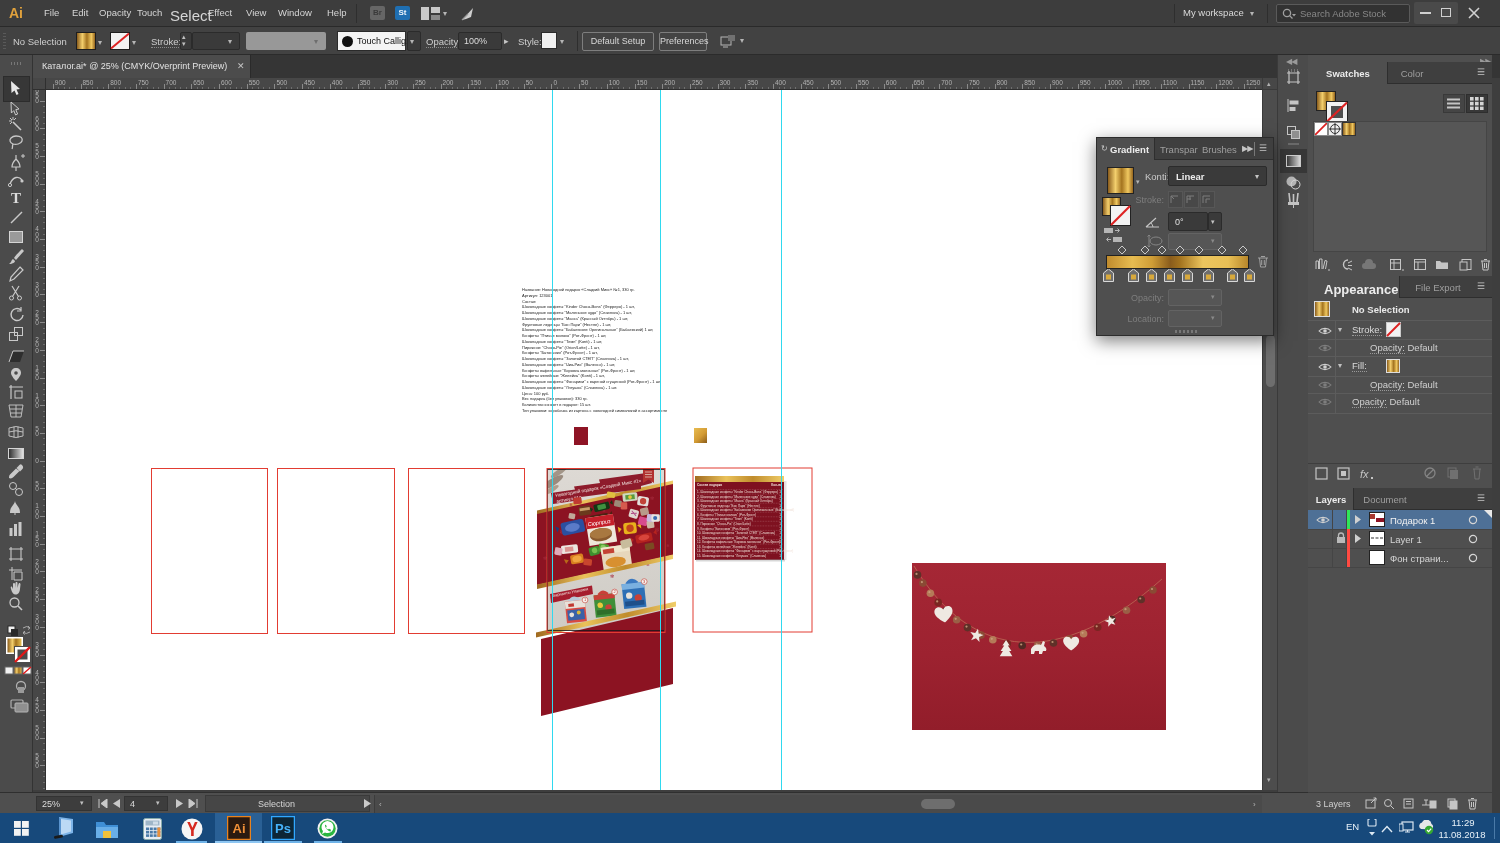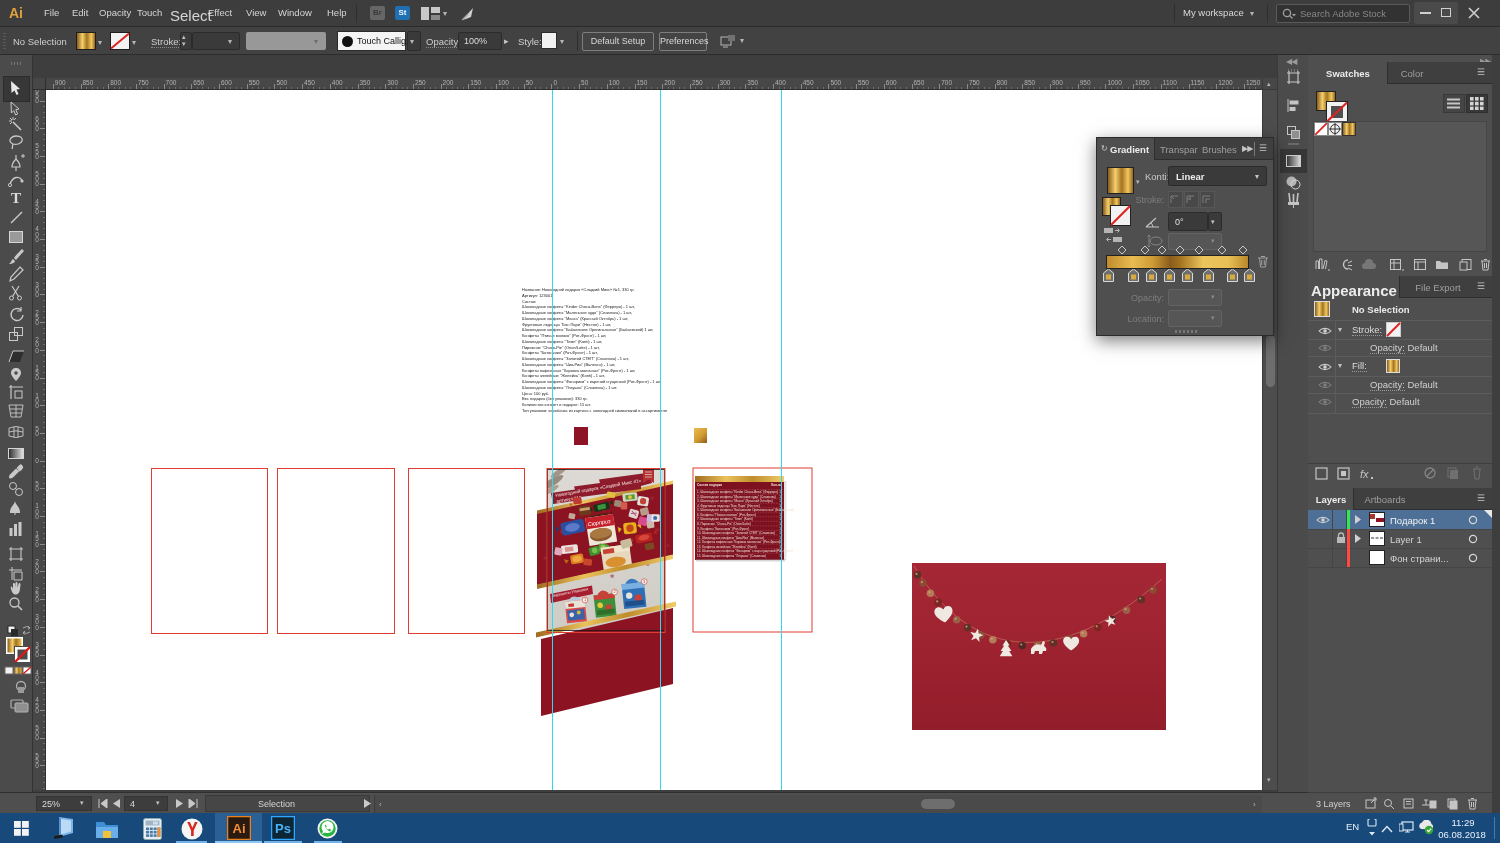--- a/index.html
+++ b/index.html
@@ -87,20 +87,26 @@
 <div class="abs" style="left:560px;top:10px;font-size:8px;color:#b5b5b5;">▾</div>
 <div class="abs" style="left:577px;top:4px;width:1px;height:20px;background:#2e2e2e;"></div>
 <div class="abs btn" style="left:582px;top:5px;width:72px;height:19px;line-height:17px;">Default Setup</div>
 <div class="abs btn" style="left:659px;top:5px;width:48px;height:19px;line-height:17px;">Preferences</div>
 <svg class="abs" style="left:720px;top:8px;" width="16" height="13">
         <rect x="1" y="2" width="10" height="8" fill="none" stroke="#b5b5b5"></rect>
         <rect x="8" y="0" width="7" height="6" fill="#717171"></rect>
         <path d="M3 12 l5 0" stroke="#b5b5b5"></path>
       </svg>
 <div class="abs" style="left:740px;top:9px;font-size:8px;color:#b5b5b5;">▾</div>
+</div>
+<div class="abs" style="left:0;top:55px;width:1500px;height:23px;background:#353535;">
+<div class="abs" style="left:12px;top:6px;font-size:9px;color:#9a9a9a;letter-spacing:-1px;">▶▶</div>
+<div class="abs" style="left:33px;top:0;width:218px;height:23px;background:#4c4c4c;border-right:1px solid #2a2a2a;"></div>
+<div class="abs" style="left:42px;top:6px;font-size:9px;color:#e2e2e2;">Каталог.ai* @ 25% (CMYK/Overprint Preview)</div>
+<div class="abs" style="left:237px;top:6px;font-size:9px;color:#c5c5c5;">✕</div>
 </div>
     <div class="abs" style="left:0;top:55px;width:33px;height:737px;background:#4b4b4b;border-right:1px solid #333;">
 <div class="abs" style="left:11px;top:7px;width:11px;height:3px;background:repeating-linear-gradient(90deg,#777 0 1px,#4b4b4b 1px 3px);"></div>
 </div>
 <div class="abs" style="left:3px;top:76px;width:27px;height:26px;background:#373737;border:1px solid #2c2c2c;"></div>
 <svg class="abs" style="left:0;top:55px;" width="33" height="600">
       <defs>
         <linearGradient id="tbgrad" x1="0" y1="0" x2="1" y2="0">
           <stop offset="0" stop-color="#2a2a2a"></stop>
           <stop offset="1" stop-color="#e8e8e8"></stop>
@@ -1133,21 +1139,21 @@
         <g transform="translate(152,4)">
           <rect x="2" y="0.5" width="9" height="10" fill="none" stroke="#c5c5c5"></rect>
           <rect x="0" y="3" width="7" height="8" fill="#4f4f4f" stroke="#c5c5c5"></rect>
         </g>
         <g transform="translate(172,4)">
           <path d="M1 2 H10 M2 2 L3 11 L8 11 L9 2 M4 0.5 H7 M4.5 4 V9 M6.5 4 V9" stroke="#c5c5c5" fill="none"></path>
         </g>
       </svg>
 <div class="abs" style="left:0;top:221px;width:184px;height:22px;background:#3f3f3f;border-bottom:1px solid #2e2e2e;">
         <div class="abs" style="left:0px;top:0;width:92px;height:22px;background:#4f4f4f;border-right:1px solid #2e2e2e;"></div>
-        <div class="abs" style="left:0px;top:6px;width:92px;text-align:center;font-size:15px;font-weight:bold;color:#ececec;">Appearance</div>
+        <div class="abs" style="left:16px;top:6px;width:92px;font-size:13px;font-weight:bold;color:#ececec;">Appearance</div>
         <div class="abs" style="left:92px;top:6px;width:76px;text-align:center;font-size:9.5px;color:#9f9f9f;">File Export</div>
         <div class="abs" style="left:169px;top:5px;font-size:9px;color:#c5c5c5;">☰</div>
       </div>
 <div class="abs" style="left:6px;top:246px;width:16px;height:16px;border:1px solid #ddd;background:linear-gradient(90deg,#8a5c1c,#f3cf6d 30%,#a4741f 55%,#f0c860 80%,#96661e);"></div>
 <div class="abs" style="left:44px;top:249px;font-size:9.5px;font-weight:bold;color:#e8e8e8;">No Selection</div>
 <div class="abs" style="left:0;top:265px;width:184px;height:1px;background:#5c5c5c;"></div>
 <svg class="abs" style="left:10px;top:271px;" width="14" height="10">
         <path d="M1 5 C4 1.5 10 1.5 13 5 C10 8.5 4 8.5 1 5 Z" fill="none" stroke="#d0d0d0" stroke-width="1.1"></path>
         <circle cx="7" cy="5" r="1.8" fill="#d0d0d0"></circle>
       </svg>
@@ -1196,21 +1202,21 @@
           <circle cx="122" cy="9" r="5" fill="none" stroke="#c5c5c5" stroke-width="1.3"></circle>
           <path d="M118.5 12.5 L125.5 5.5" stroke="#c5c5c5" stroke-width="1.3"></path>
           <rect x="142" y="6" width="8" height="9" fill="#999"></rect>
           <rect x="140" y="4" width="8" height="9" fill="none" stroke="#999"></rect>
           <path d="M165 5 H173 M166 5 L167 15 L171 15 L172 5 M167.5 3 H170.5" stroke="#999" fill="none"></path>
         </g>
       </svg>
 <div class="abs" style="left:0;top:433px;width:184px;height:22px;background:#3f3f3f;border-bottom:1px solid #2e2e2e;">
         <div class="abs" style="left:0px;top:0;width:46px;height:22px;background:#4f4f4f;border-right:1px solid #2e2e2e;"></div>
         <div class="abs" style="left:0px;top:6px;width:46px;text-align:center;font-size:9.5px;font-weight:bold;color:#ececec;">Layers</div>
-        <div class="abs" style="left:46px;top:6px;width:62px;text-align:center;font-size:9.5px;color:#9f9f9f;">Artboards</div>
+        <div class="abs" style="left:46px;top:6px;width:62px;text-align:center;font-size:9.5px;color:#9f9f9f;">Document</div>
         <div class="abs" style="left:169px;top:5px;font-size:9px;color:#c5c5c5;">☰</div>
       </div>
 <div class="abs" style="left:0;top:455px;width:184px;height:19px;background:#4e7096;"></div>
 <svg class="abs" style="left:176px;top:455px;" width="8" height="8">
         <path d="M8 0 L8 8 L0 0 Z" fill="#e8e8e8"></path>
       </svg>
 <svg class="abs" style="left:8px;top:460px;" width="14" height="10">
         <path d="M1 5 C4 1.5 10 1.5 13 5 C10 8.5 4 8.5 1 5 Z" fill="none" stroke="#d0d0d0" stroke-width="1.1"></path>
         <circle cx="7" cy="5" r="1.8" fill="#d0d0d0"></circle>
       </svg>
@@ -1502,15 +1508,15 @@
         <rect x="3" y="1" width="11" height="8" fill="none" stroke="#dce8f2" stroke-width="1.2"></rect>
         <path d="M6 11 h5 M8.5 9 v2" stroke="#dce8f2"></path>
         <rect x="0" y="3" width="4" height="7" fill="#17497b" stroke="#dce8f2"></rect>
       </svg>
 <svg class="abs" style="left:1418px;top:7px;" width="16" height="15">
         <path d="M3 9 A3.5 3.5 0 0 1 4 2.5 A5 5 0 0 1 13.5 4 A3 3 0 0 1 13 9.5 Z" fill="#e8e8e8"></path>
         <circle cx="11" cy="10" r="4.2" fill="#35a832"></circle>
         <path d="M9 10 L10.6 11.6 L13.2 8.6" stroke="#fff" stroke-width="1.2" fill="none"></path>
       </svg>
 <div class="abs" style="left:1440px;top:4px;width:46px;text-align:center;font-size:9.5px;color:#e8f1f8;">11:29</div>
-<div class="abs" style="left:1434px;top:16px;width:56px;text-align:center;font-size:9.5px;color:#e8f1f8;">06.08.2018</div>
+<div class="abs" style="left:1434px;top:16px;width:56px;text-align:center;font-size:9.5px;color:#e8f1f8;">11.08.2018</div>
 <div class="abs" style="left:1494px;top:4px;width:1px;height:22px;background:#4a7aa8;"></div>
 </div>
 </div>
 </body></html>

